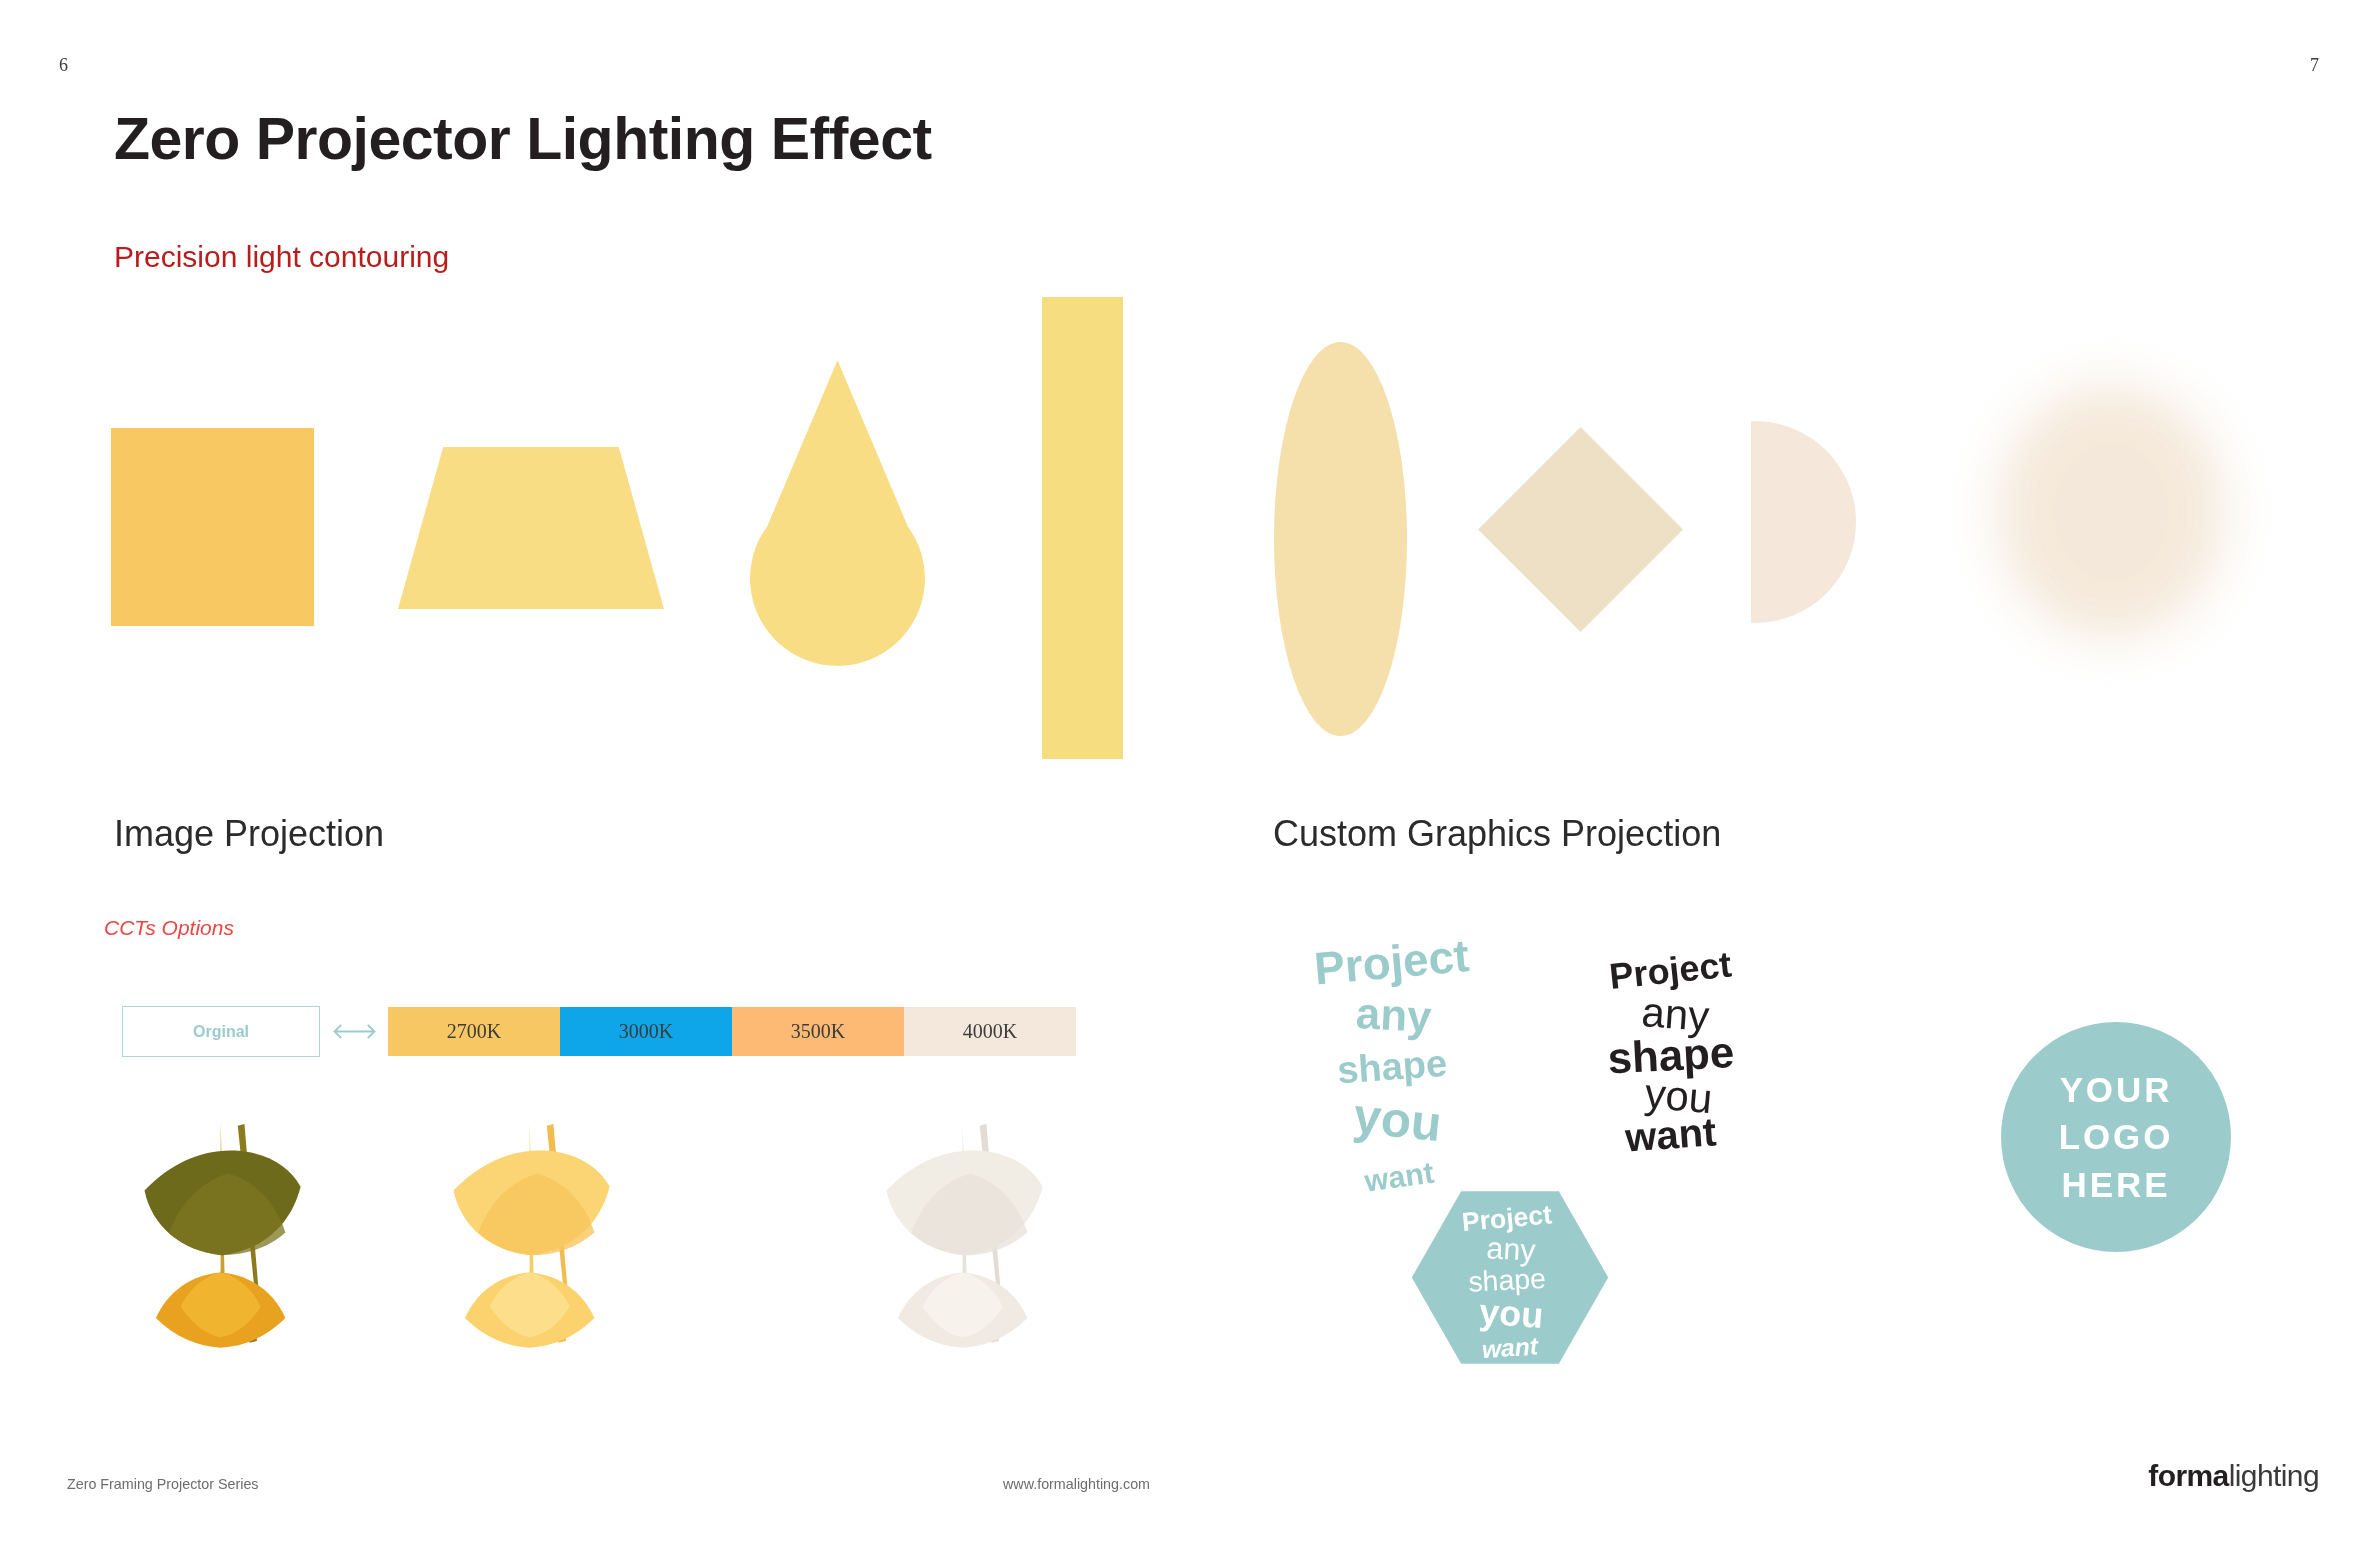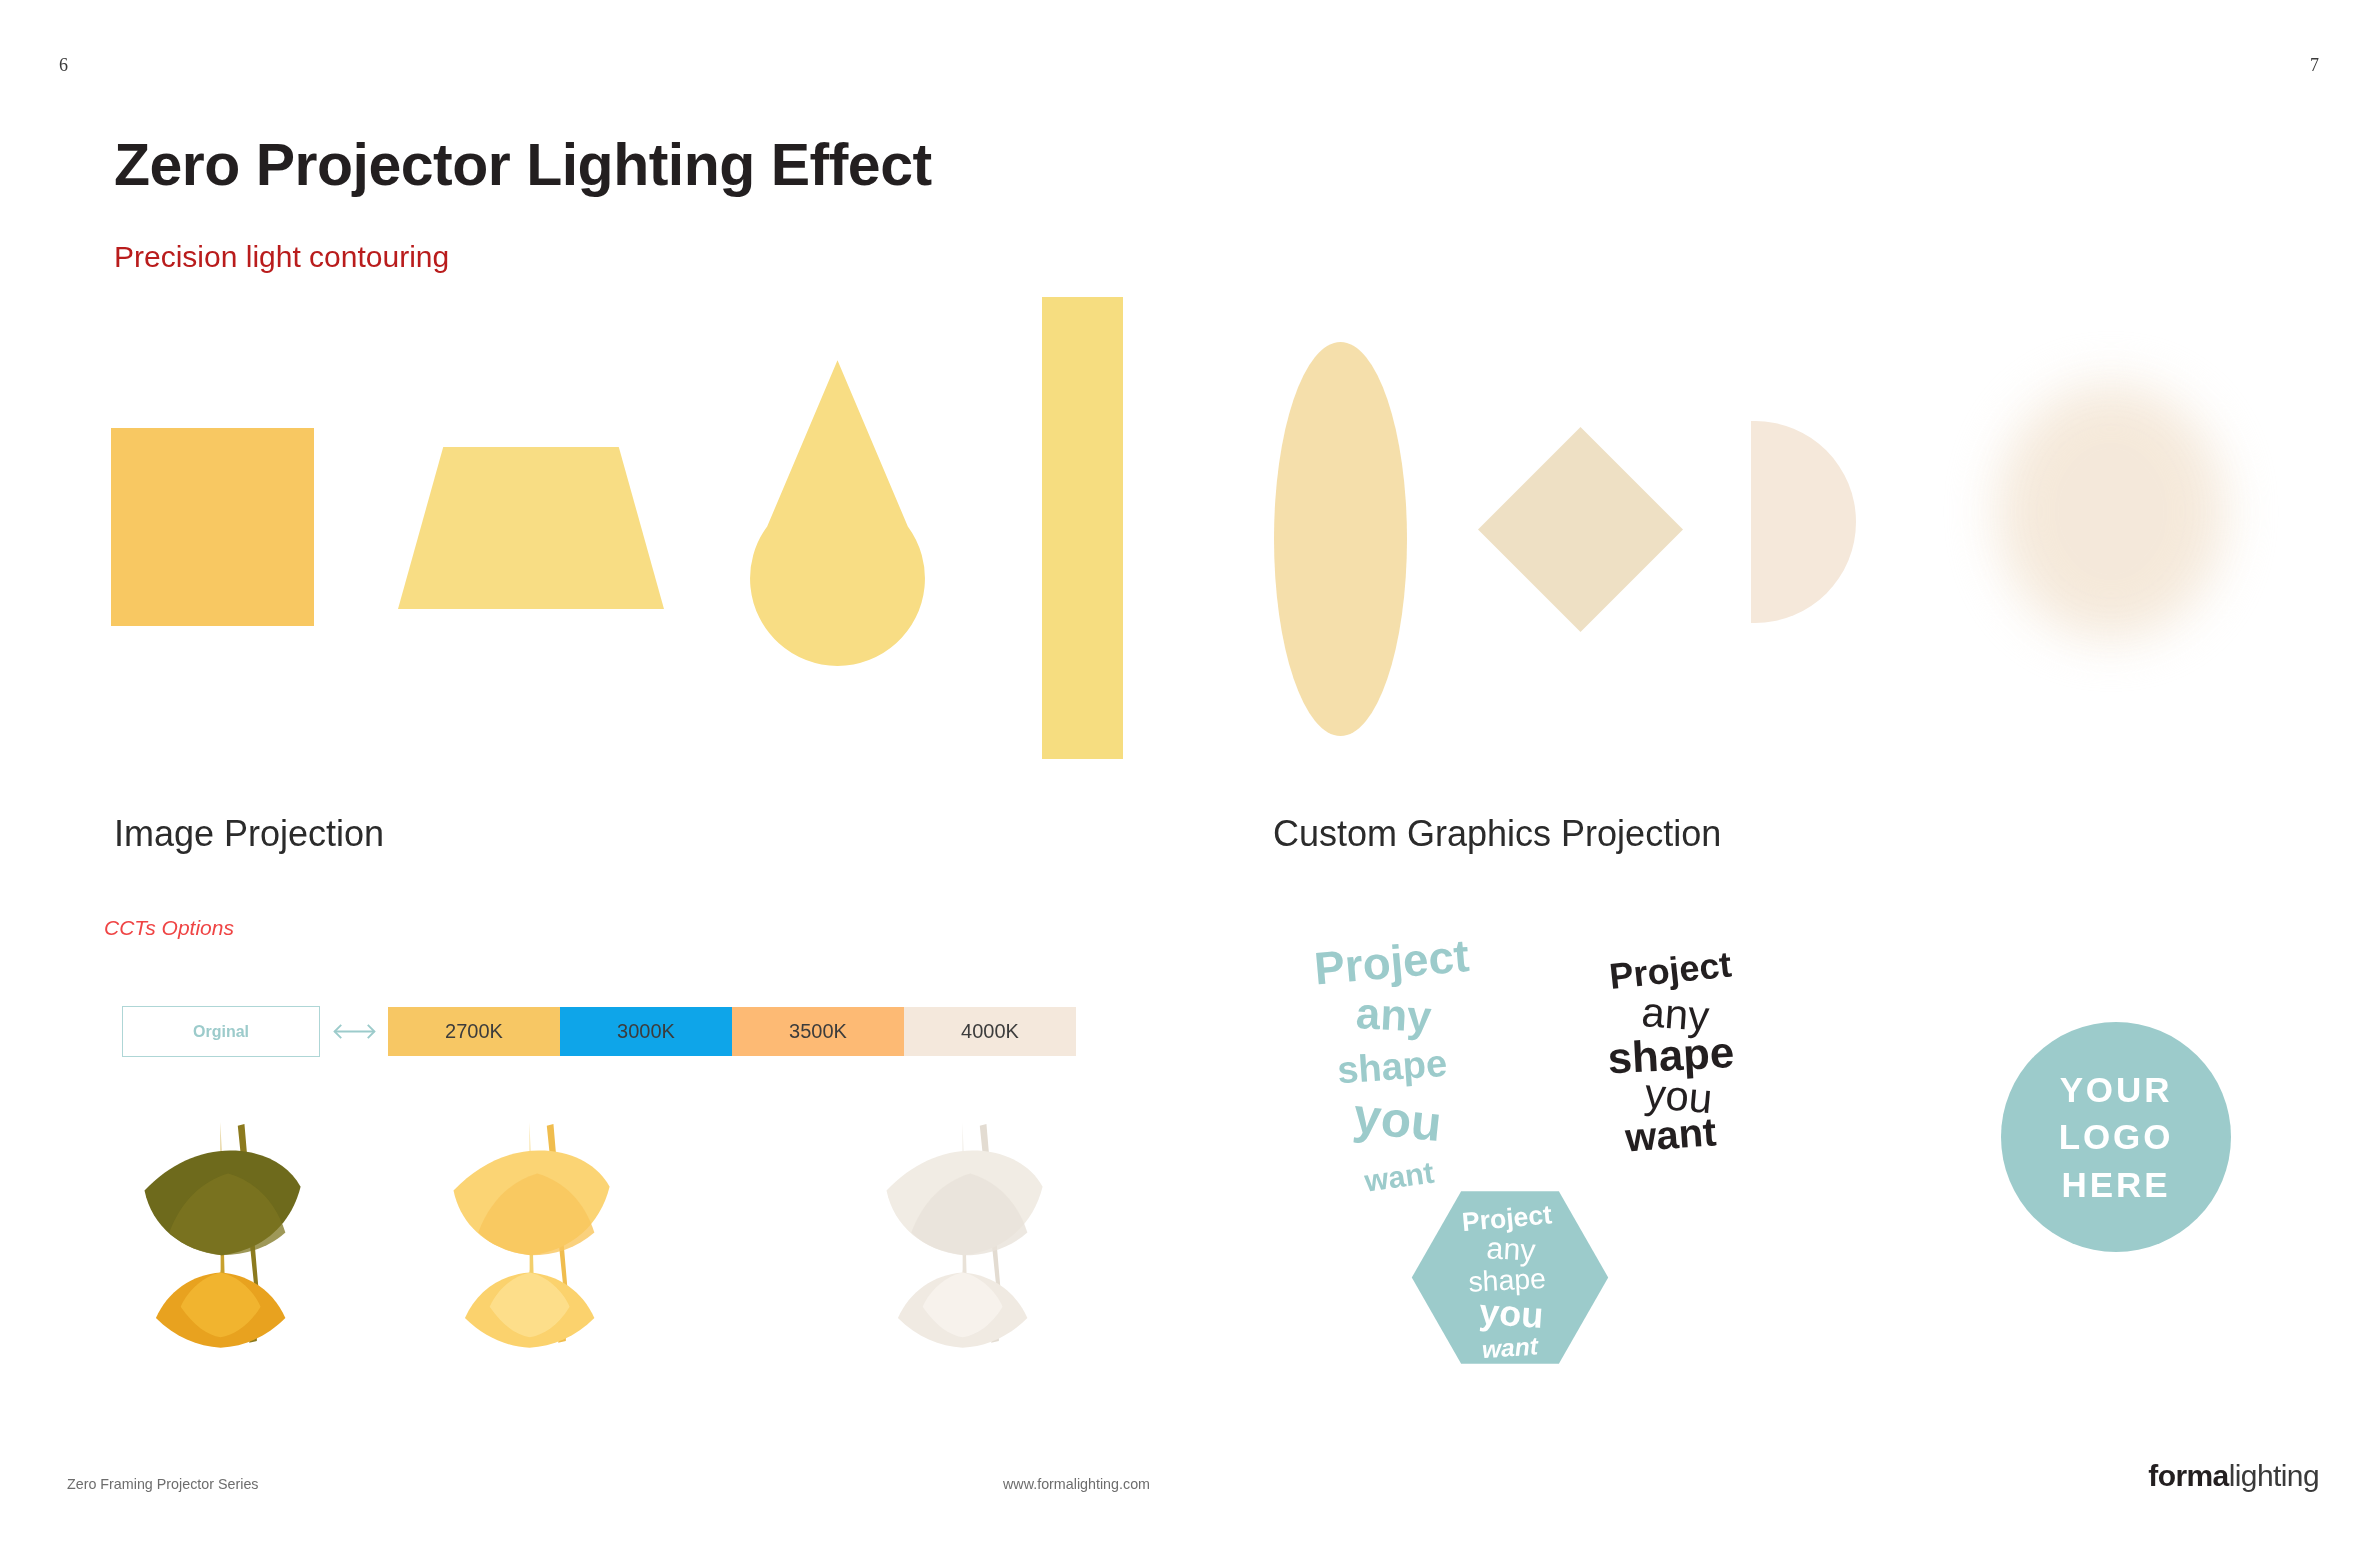--- a/index.html
+++ b/index.html
@@ -32,21 +32,20 @@
   
   #main-title {
     position: absolute;
     left: 114px;
     top: 105px;
     font-size: 59px;
     font-weight: bold;
     letter-spacing: -0.5px;
     color: #231f20;
     white-space: nowrap;
-    margin-top: 26px;
   }
   #subtitle {
     position: absolute;
     left: 114px;
     top: 240px;
     font-size: 30px;
     font-weight: 400;
     color: #b91c1c;
     white-space: nowrap;
   }
@@ -159,20 +158,21 @@
     height: 49px;
   }
   .cct-seg {
     width: 172px;
     height: 49px;
     display: flex;
     align-items: center;
     justify-content: center;
     font-size: 20px;
     color: #3c3c3c;
+    font-family: Liberation Serif, serif;
   }
 
   
   .leaf-wrap { position: absolute; width: 219px; height: 257px; }
   #leaf-original { left: 114px; top: 1103px; }
   #leaf-warm     { left: 423px; top: 1103px; }
   #leaf-cool     { left: 856px; top: 1103px; }
 
   
   .art-block { position: absolute; }

